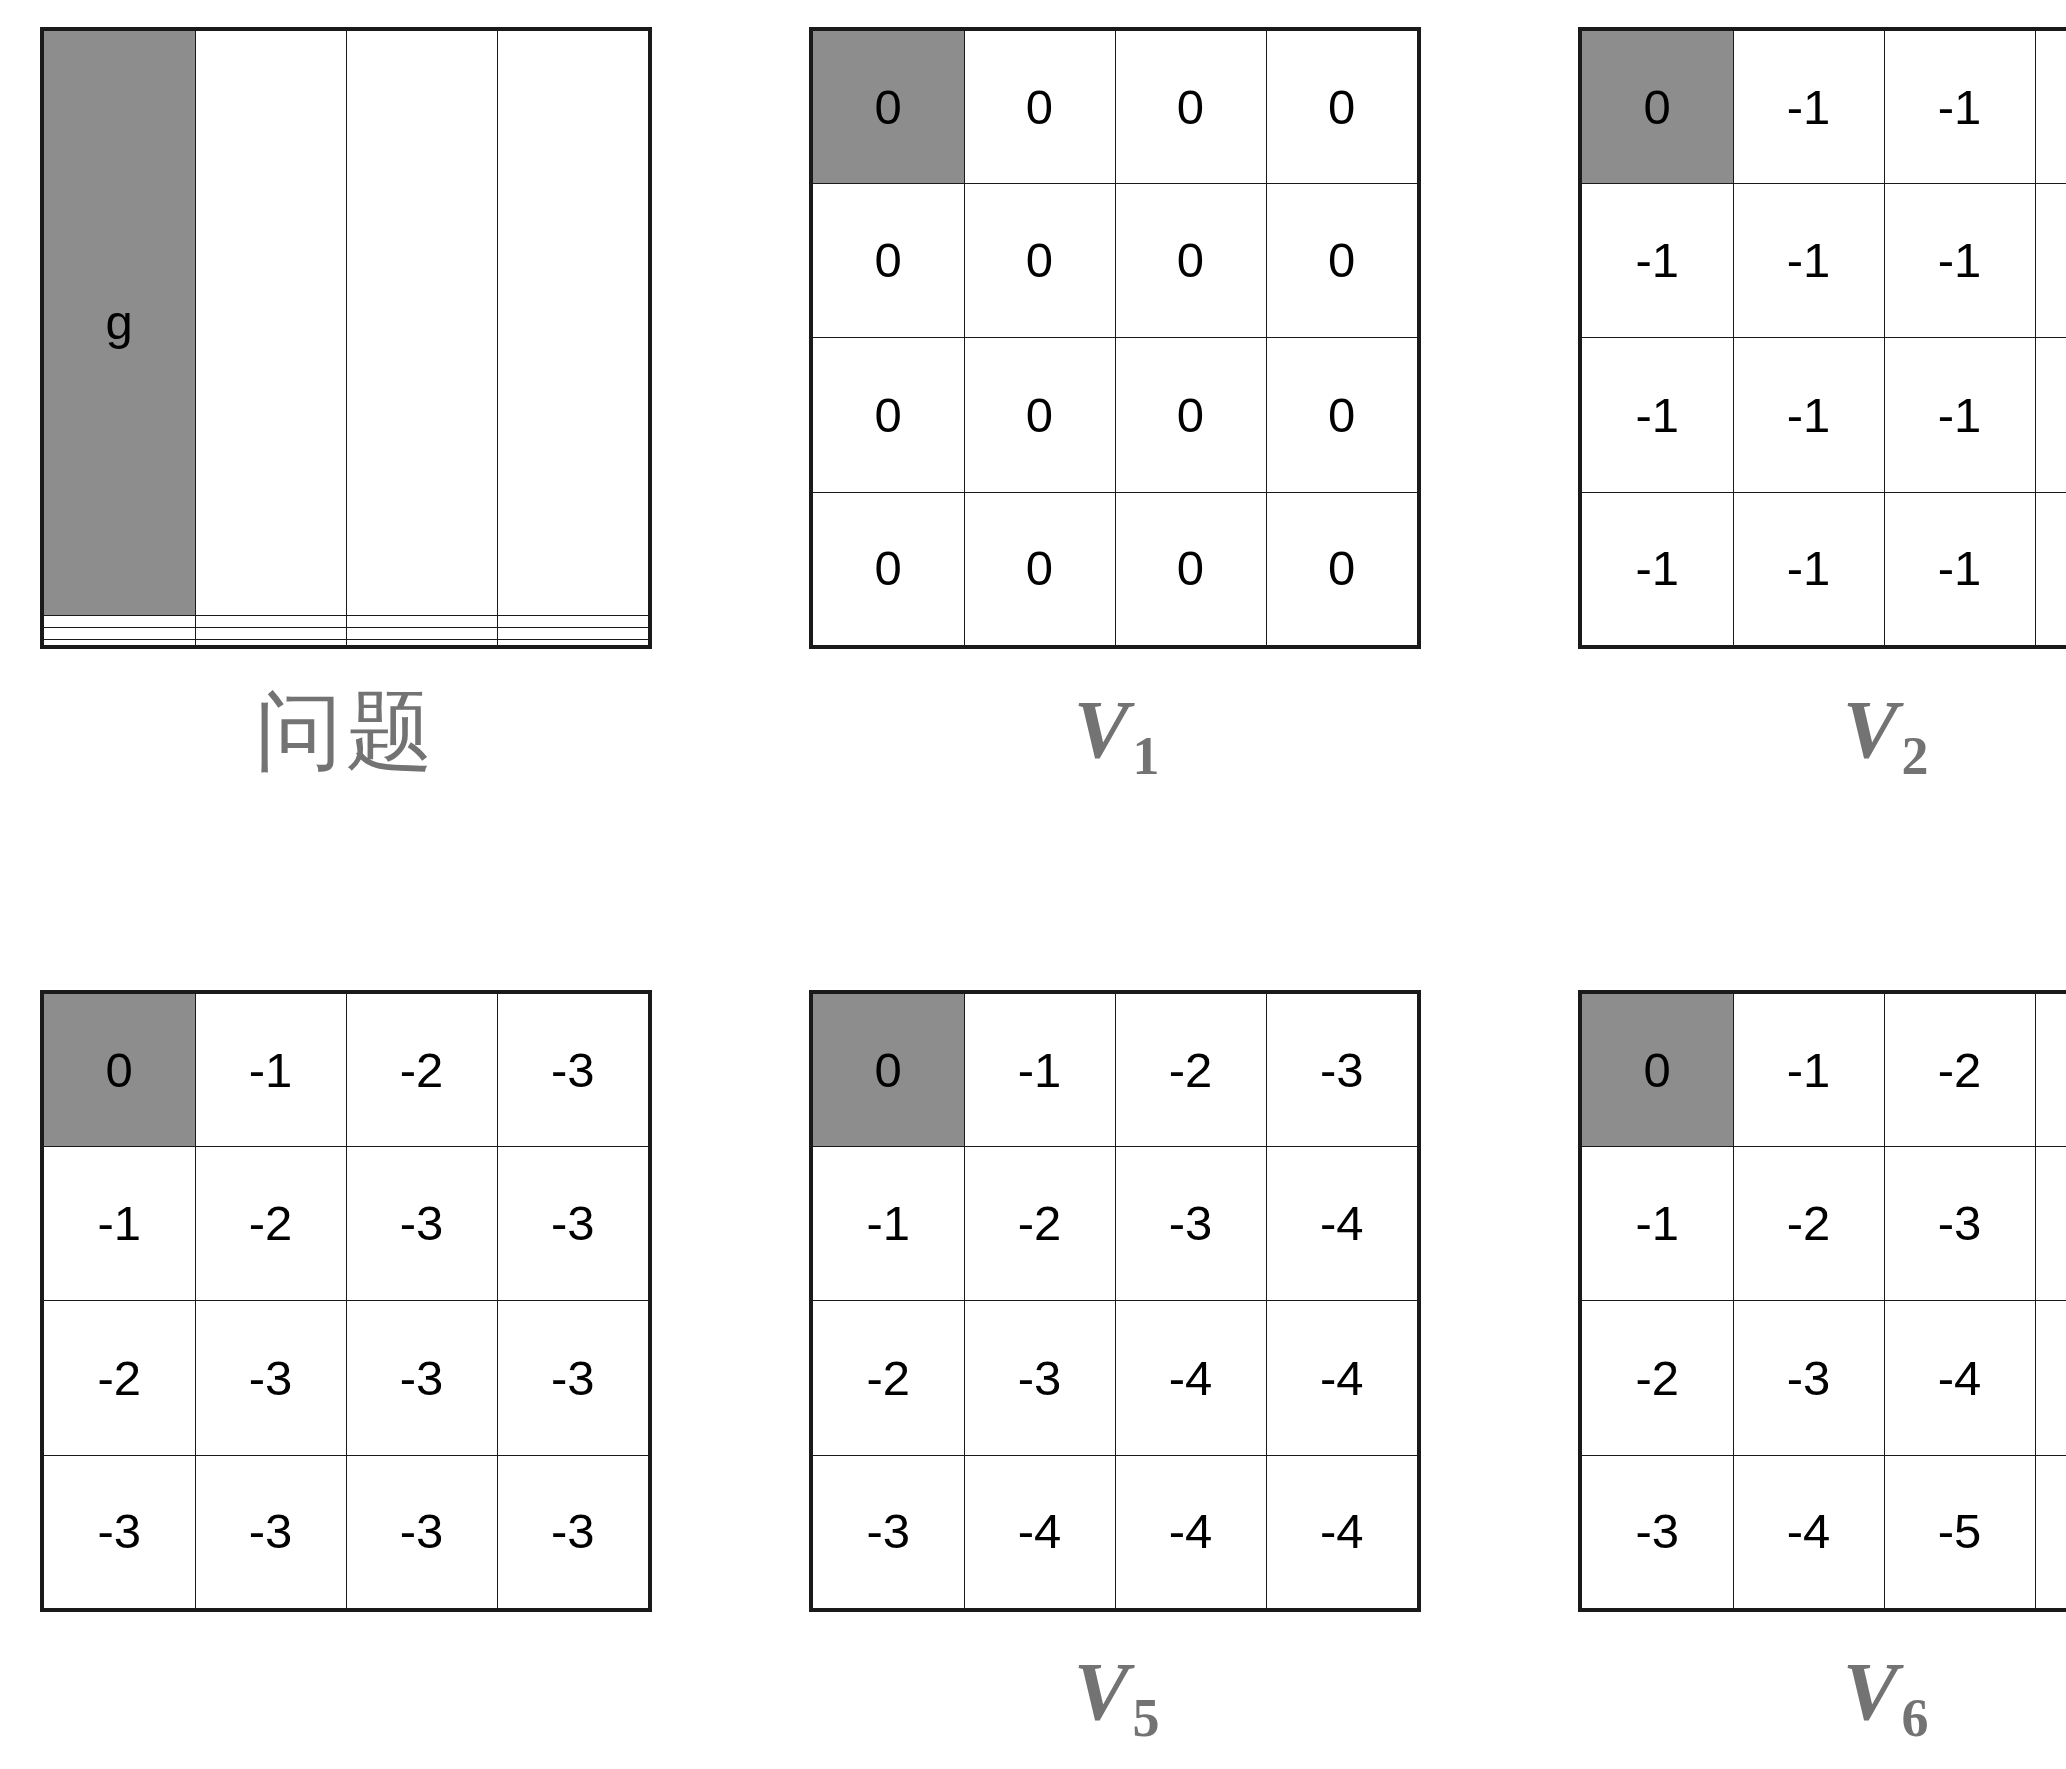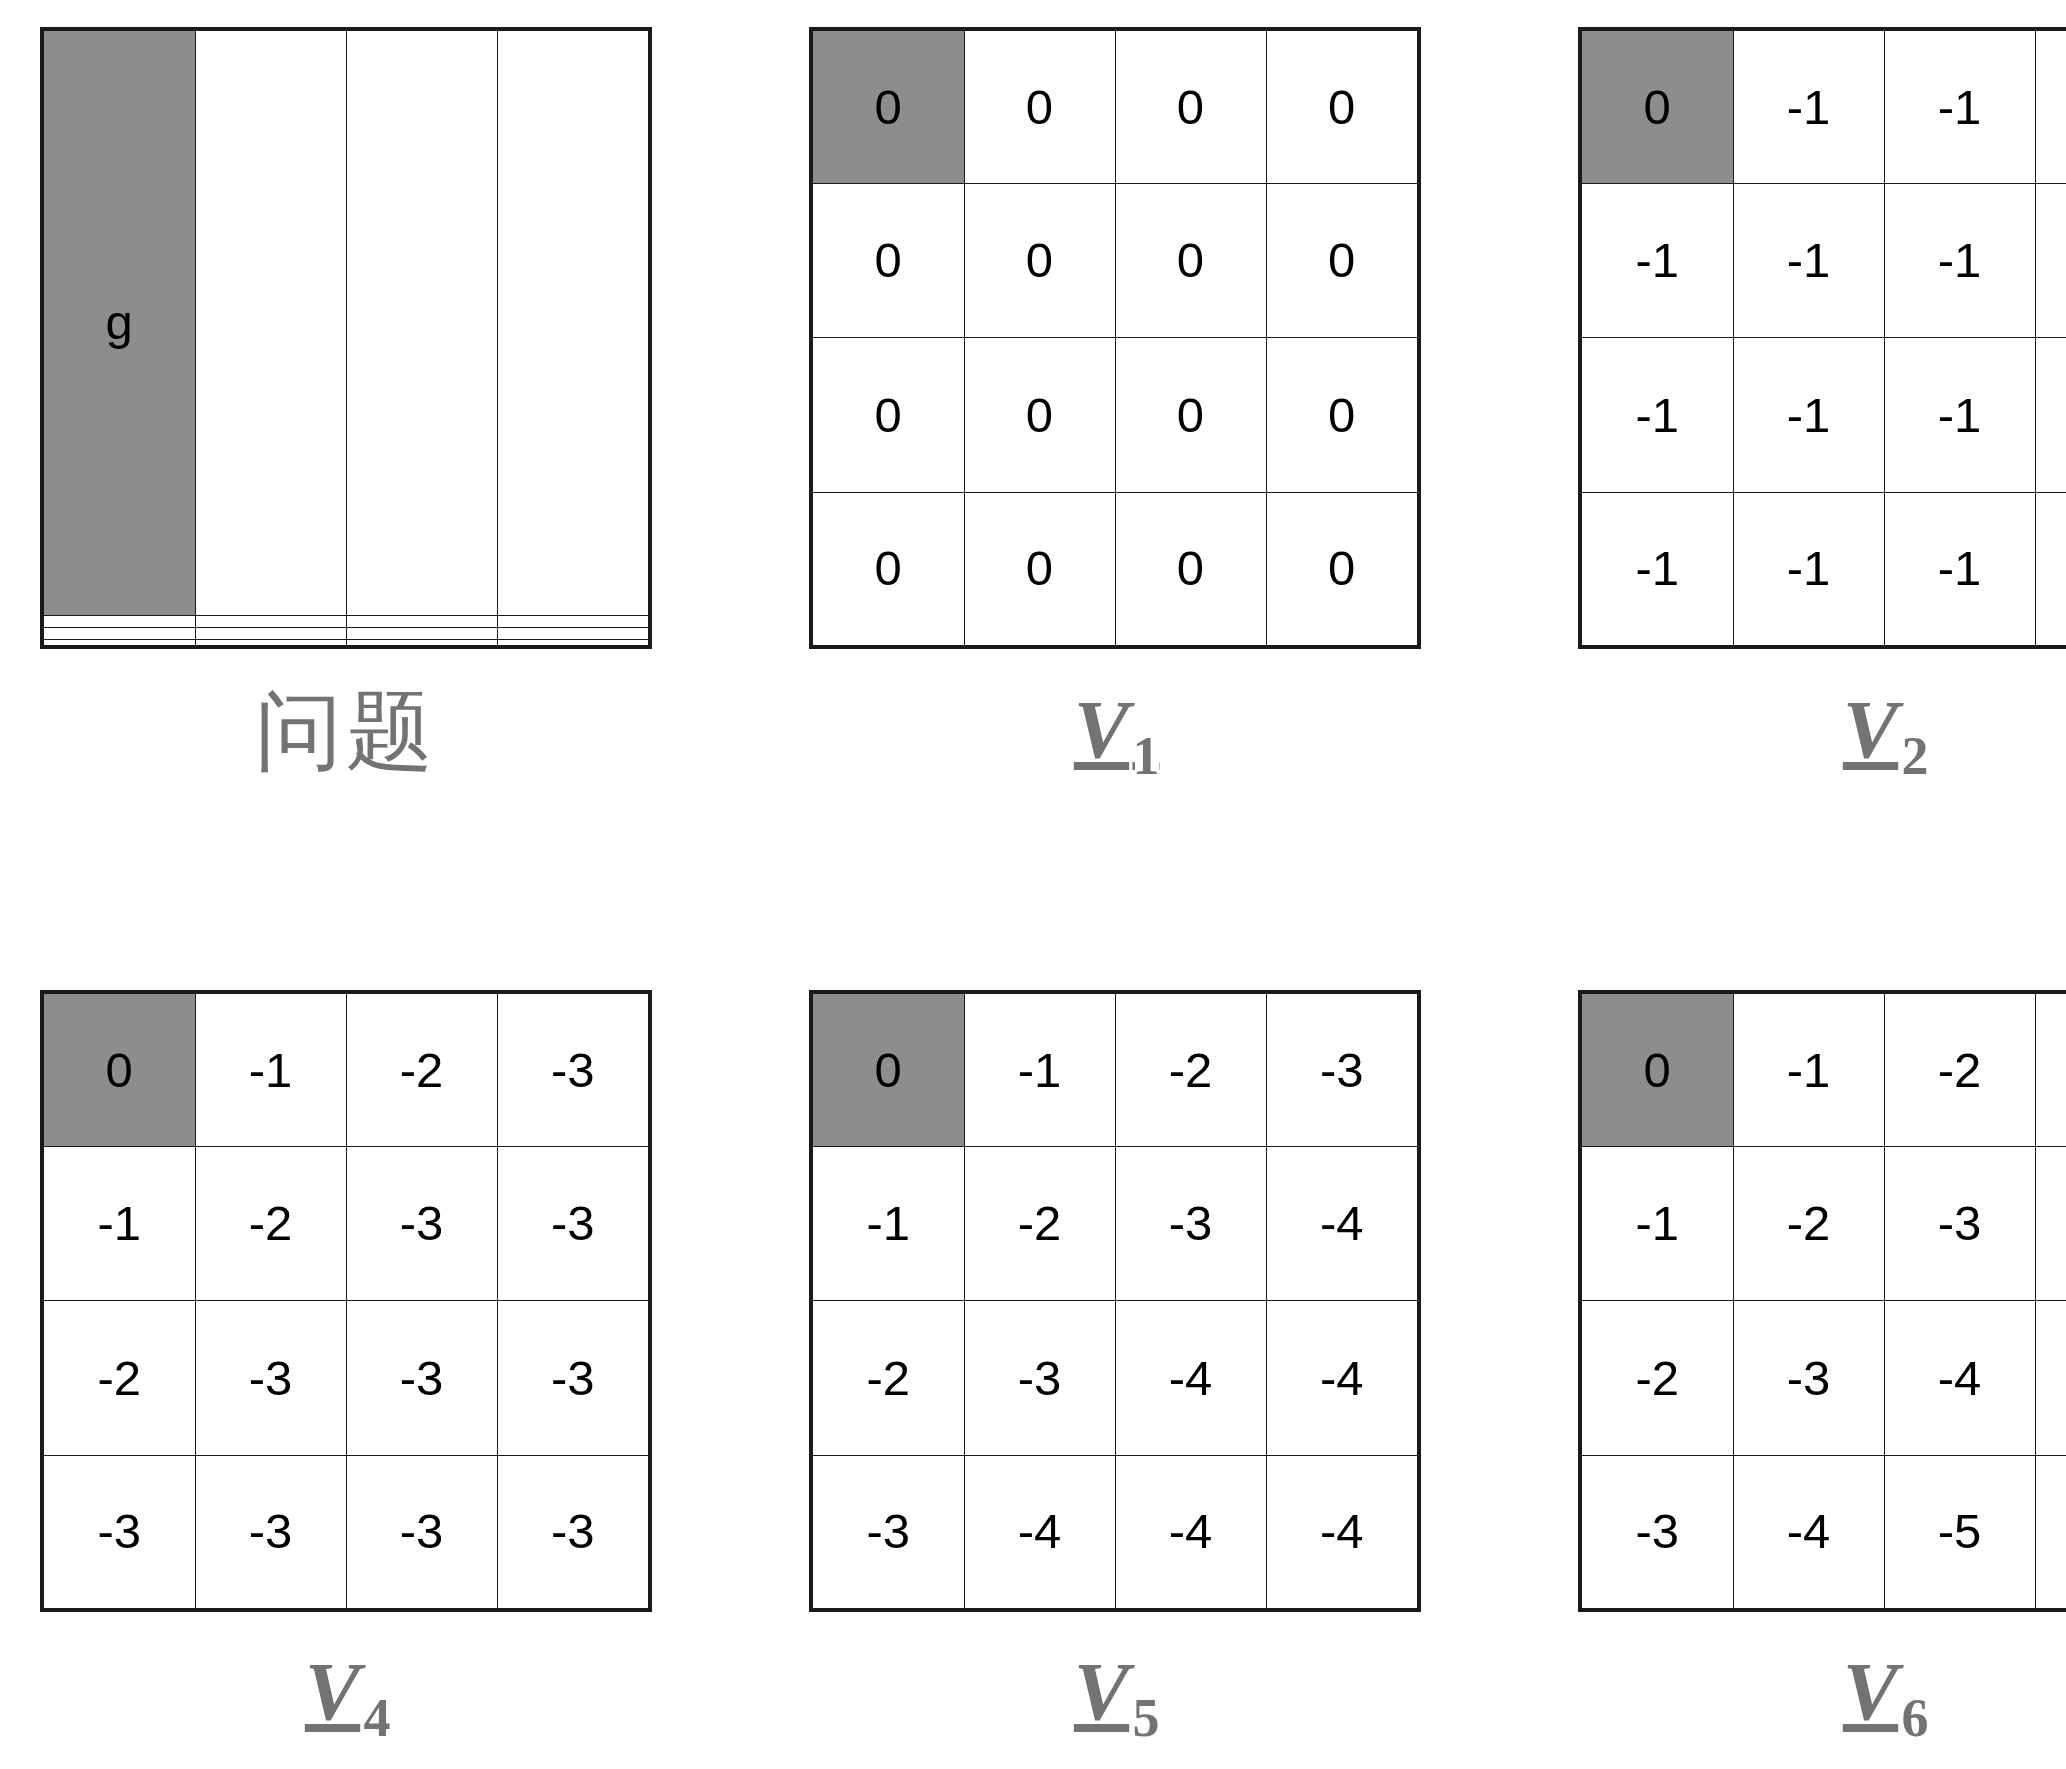--- a/index.html
+++ b/index.html
@@ -78,21 +78,20 @@
     color: #737373;
     white-space: nowrap;
   }
 
   .caption-latin {
     font-family: "Liberation Serif", serif;
     font-size: 83px;
     font-weight: bold;
     font-style: italic;
     line-height: 1;
-    text-decoration: underline;
   }
   .caption-latin .sub {
     font-size: 54px;
     font-style: normal;
     font-weight: bold;
     vertical-align: baseline;
     position: relative;
     top: 17.4px;
     left: 3.3px;
     letter-spacing: 0;
@@ -233,21 +232,20 @@
             </tr>
             <tr>
               <td class="edge-bottom edge-left">-3</td>
               <td class="edge-bottom">-3</td>
               <td class="edge-bottom">-3</td>
               <td class="edge-bottom edge-right">-3</td>
             </tr>
           </tbody>
         </table>
       </div>
-      <div class="caption caption-latin" style="top: 660px;"><span>V</span><span class="sub">4</span></div>
     </div>
     <div class="panel" style="left: 809px; top: 990px;">
       <div class="grid-outer">
         <table class="grid-table">
           <tbody>
             <tr>
               <td class="shaded edge-top edge-left">0</td>
               <td class="edge-top">-1</td>
               <td class="edge-top">-2</td>
               <td class="edge-top edge-right">-3</td>

